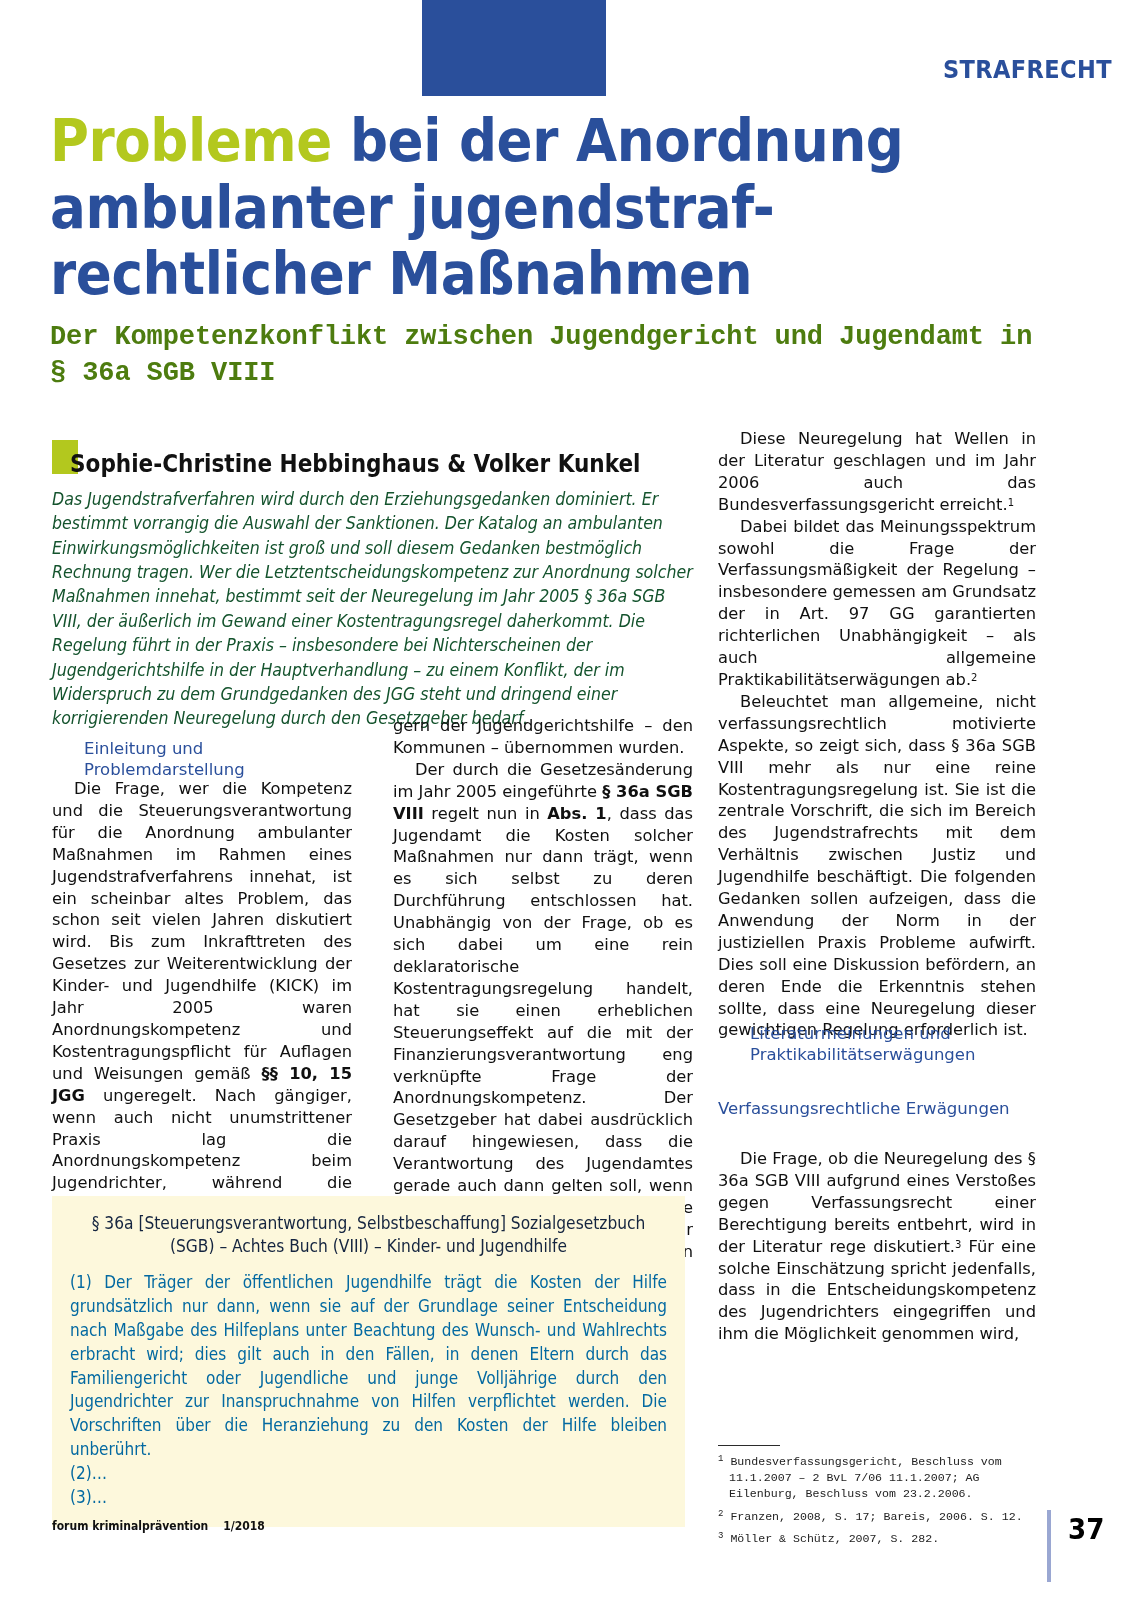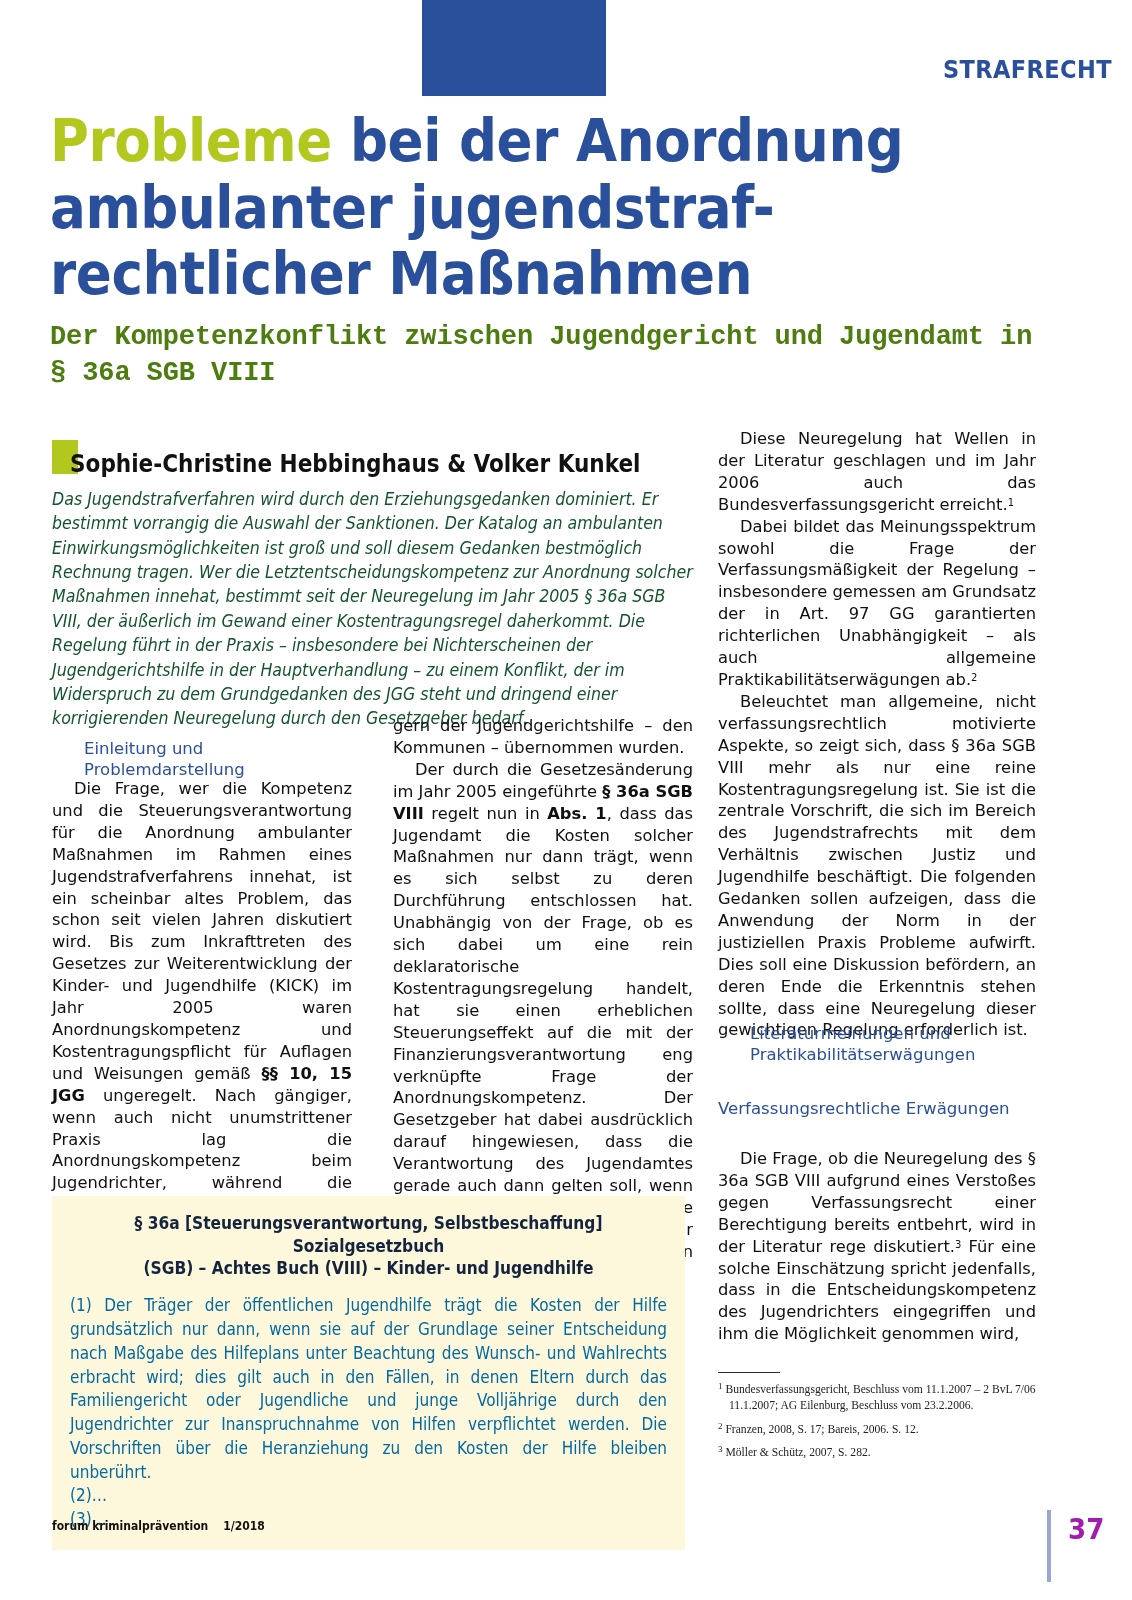--- a/index.html
+++ b/index.html
@@ -182,44 +182,44 @@
     position: absolute;
     left: 52px;
     top: 1196px;
     width: 633px;
     padding: 16px 18px 18px 18px;
     box-sizing: border-box;
     background: #fdf8dc;
   }
   .law-title {
     font-family: "DejaVu Sans Condensed", "Liberation Sans Narrow", "Liberation Sans", sans-serif;
-    font-weight: bold;
+    font-weight: normal;
     font-size: 17.2px;
     line-height: 1.32;
     color: #14243f;
     text-align: center;
     margin: 0 0 14px 0;
   }
   .law-body {
     font-family: "DejaVu Sans Condensed", "Liberation Sans Narrow", "Liberation Sans", sans-serif;
     font-size: 17px;
     line-height: 1.40;
     color: #0369a1;
     text-align: justify;
     margin: 0;
   }
   .law-body .li { display: block; text-align: left; }
 
   
   .footnotes {
     position: absolute;
     left: 718px;
-    top: 1372px;
+    top: 1445px;
     width: 318px;
-    font-family: Liberation Serif, serif;
+    font-family: Liberation Mono, monospace;
     font-size: 11.6px;
     line-height: 1.38;
     color: #222222;
   }
   .footnote-rule {
     width: 62px;
     height: 1px;
     background: #2b2b2b;
     margin-bottom: 7px;
   }
@@ -250,21 +250,21 @@
     height: 72px;
     background: #9aa7d2;
   }
   .page-number {
     position: absolute;
     left: 1068px;
     top: 1512px;
     font-family: "DejaVu Sans Condensed", "Liberation Sans Narrow", "Liberation Sans", sans-serif;
     font-weight: bold;
     font-size: 29px;
-    color: #a21caf;
+    color: #000000;
   }
 
   sup.fnref { font-size: 10px; vertical-align: 0.45em; }
 </style>
 </head>
 <body>
 
 <div class="header-band">
   <div class="header-blue-box"></div>
   <div class="header-rubric"><span class="part-white">JUGEND</span><span class="part-blue">STRAFRECHT</span></div>

